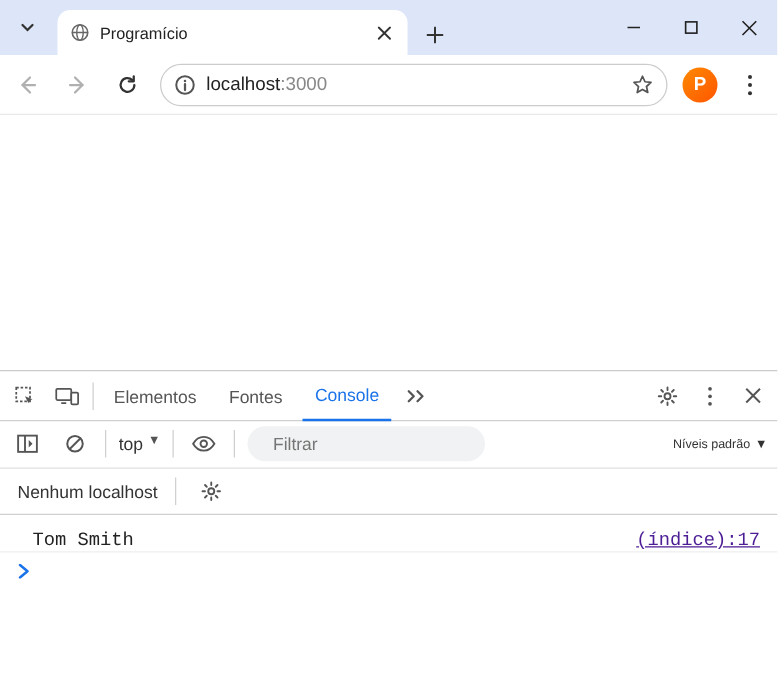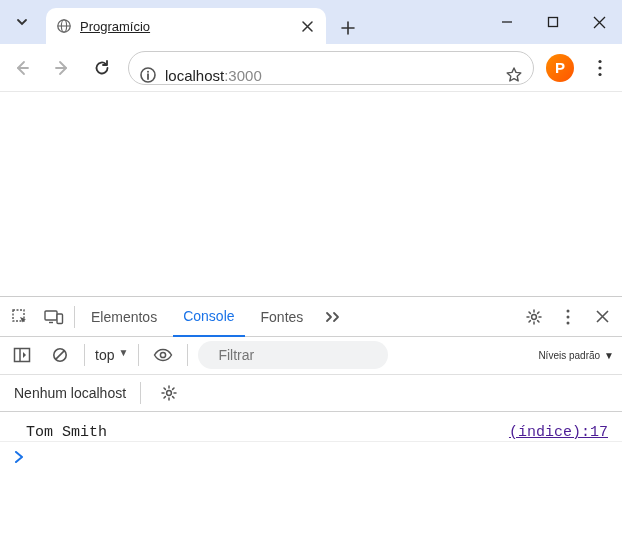--- a/index.html
+++ b/index.html
@@ -2,30 +2,30 @@
 <html><head>
 <meta charset="utf-8">
 <style>
   * { box-sizing: border-box; margin: 0; padding: 0; }
   html, body { width: 622px; height: 540px; font-family: "Segoe UI", Arial, sans-serif; background: #fff; overflow: hidden; }
   
   .titlebar { height: 44px; background: #dde6f8; display: flex; align-items: flex-end; }
   .tab-drop { width: 44px; height: 44px; display:flex; align-items:center; justify-content:center; color:#333; }
   .tab { background:#fff; border-radius:10px 10px 0 0; height:36px; display:flex; align-items:center; padding:0 10px; gap:8px; width:280px; margin-left:2px; }
   .tab .fav { width:16px; height:16px; display:flex; align-items:center; justify-content:center; color:#555; }
-  .tab .title { flex:1; font-size:13px; color:#222; white-space:nowrap; overflow:hidden;text-decoration:underline; }
+  .tab .title { flex:1; font-size:13px; color:#222; white-space:nowrap; overflow:hidden; }
   .tab .close { width:18px; height:18px; display:flex; align-items:center; justify-content:center; color:#333; }
   .newtab { width:32px; height:32px; display:flex; align-items:center; justify-content:center; color:#333; margin-left:6px; }
   .win-controls { margin-left:auto; display:flex; }
   .win-btn { width:46px; height:44px; display:flex; align-items:center; justify-content:center; color:#222; }
   
   .toolbar { height:48px; background:#fff; display:flex; align-items:center; padding:0 8px; gap:12px; border-bottom:1px solid #e8e8e8; }
   .tbtn { width:28px; height:28px; display:flex; align-items:center; justify-content:center; color:#555; }
   .tbtn.disabled { color:#b0b0b0; }
-  .omnibox { flex:1; height:34px; border:1px solid #ccc; border-radius:17px; display:flex; align-items:flex-end; padding:0 10px; gap:8px; background:#fff; }
+  .omnibox { flex:1; height:34px; border:1px solid #ccc; border-radius:17px; display:flex; align-items:center; padding:0 10px; gap:8px; background:#fff; }
   .omnibox .info { color:#555; }
   .omnibox .url { flex:1; font-size:15px; color:#888; text-align:left; background:transparent; border:none; outline:none; }
   .omnibox .url .host { color:#222; }
   .star { color:#555; }
   .ext { width:28px; height:28px; border-radius:50%; background:linear-gradient(135deg,#ff8a00,#ff5500); color:#fff; display:flex; align-items:center; justify-content:center; font-weight:bold; font-size:15px; }
   .menu-btn { width:28px; height:28px; display:flex; align-items:center; justify-content:center; color:#333; }
   
   .content { height: calc(296px - 92px); background:#fff; }
   
   .devtools { border-top:1px solid #ccc; background:#fff; display:flex; flex-direction:column; height:176px; }
@@ -162,22 +162,22 @@
     </div>
     <div class="dt-ibtn">
       <svg width="20" height="16" viewBox="0 0 20 16">
           <rect x="1" y="2" width="12" height="9" stroke="#555" stroke-width="1.4" fill="none" rx="1"></rect>
           <line x1="5" y1="13.5" x2="9" y2="13.5" stroke="#555" stroke-width="1.4"></line>
           <rect x="13" y="5" width="5.5" height="9.5" stroke="#555" stroke-width="1.4" fill="#fff" rx="1"></rect>
         </svg>
     </div>
     <div class="vline"></div>
     <div class="dt-tab">Elementos</div>
+    <div class="dt-tab">Fontes</div>
     <div class="dt-tab active">Console</div>
-    <div class="dt-tab">Fontes</div>
     <div class="dt-ibtn">
       <svg width="18" height="14" viewBox="0 0 18 14">
           <path d="M3 3l4 4-4 4M10 3l4 4-4 4" stroke="#555" stroke-width="1.8" fill="none" stroke-linecap="round" stroke-linejoin="round"></path>
         </svg>
     </div>
     <div class="spacer"></div>
     <div class="dt-ibtn">
       <svg width="18" height="18" viewBox="0 0 18 18">
           <circle cx="9" cy="9" r="2.4" stroke="#555" stroke-width="1.5" fill="none"></circle>
           <path d="M9 2v2M9 14v2M2 9h2M14 9h2M4 4l1.4 1.4M12.6 12.6L14 14M14 4l-1.4 1.4M5.4 12.6L4 14" stroke="#555" stroke-width="1.5" stroke-linecap="round"></path>

